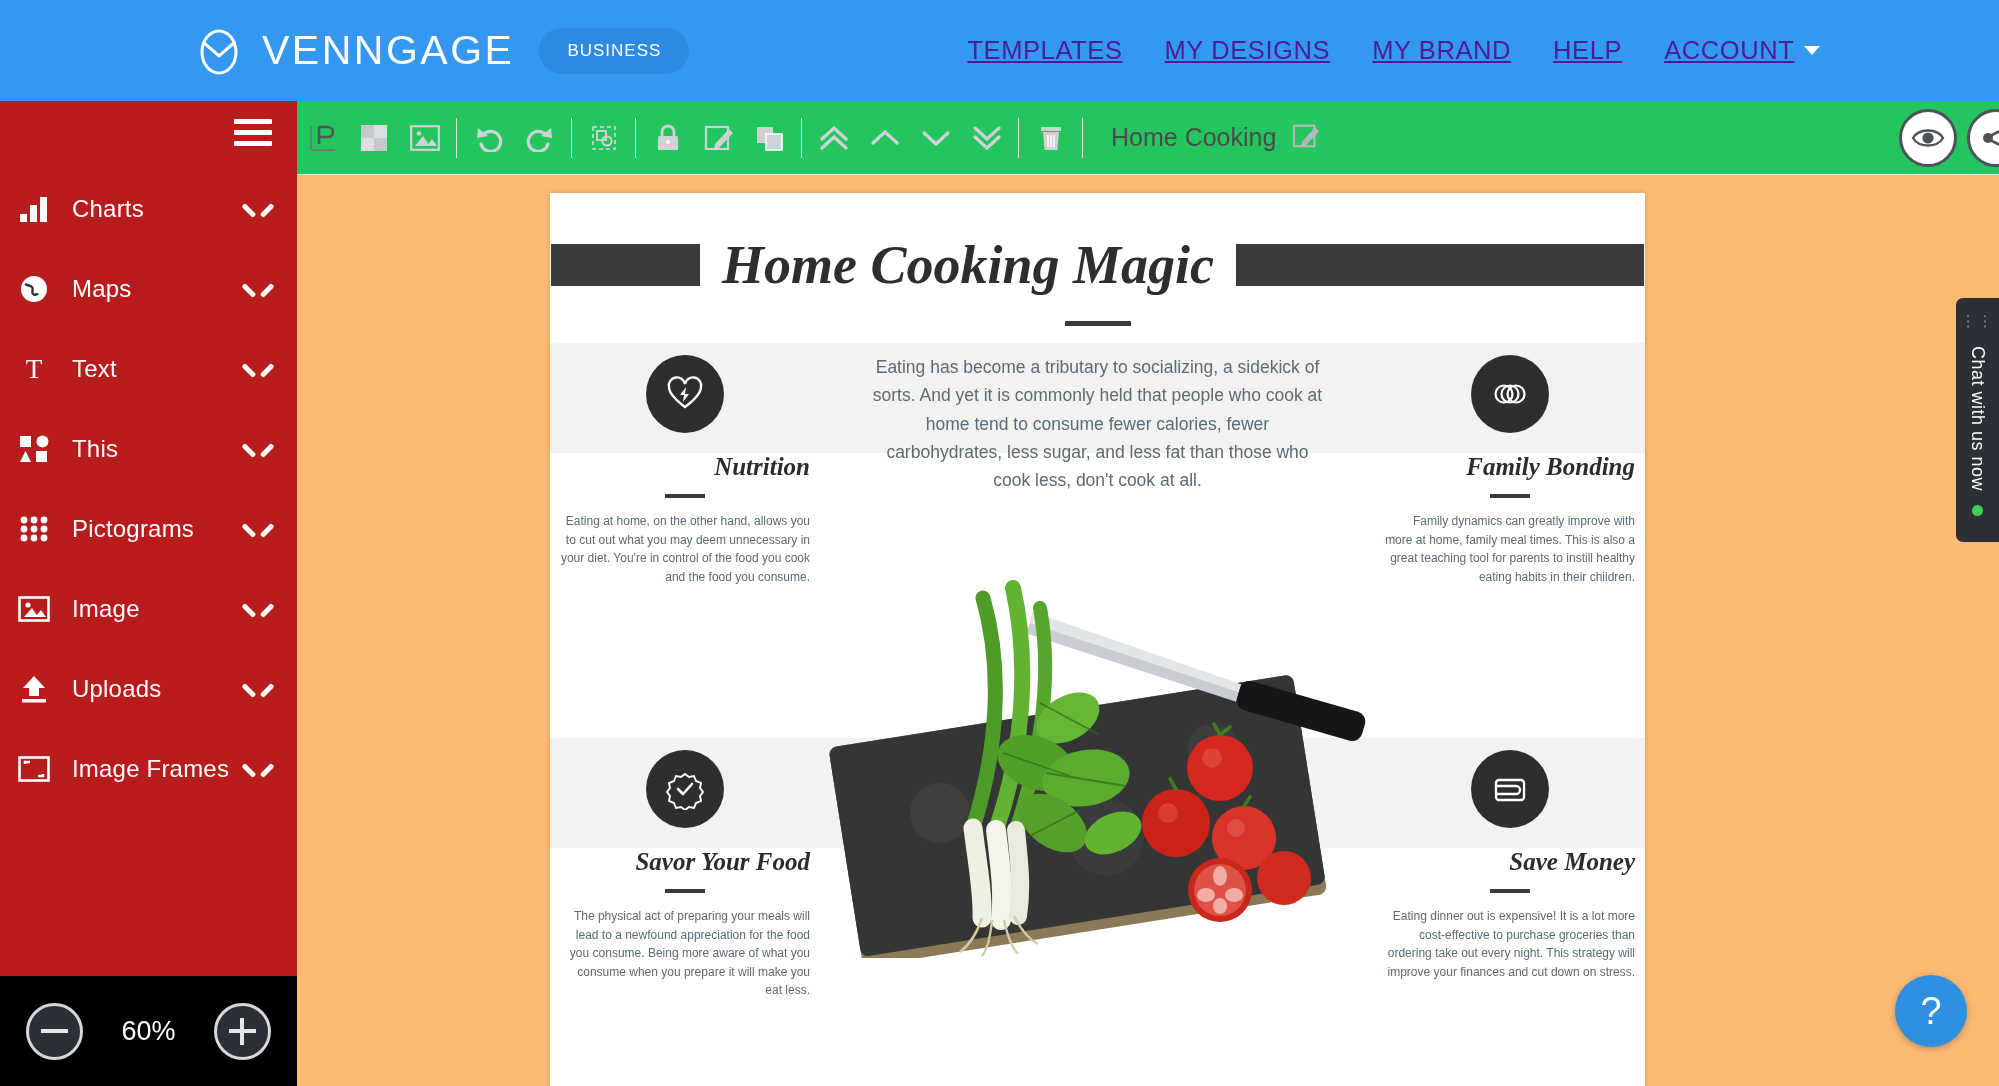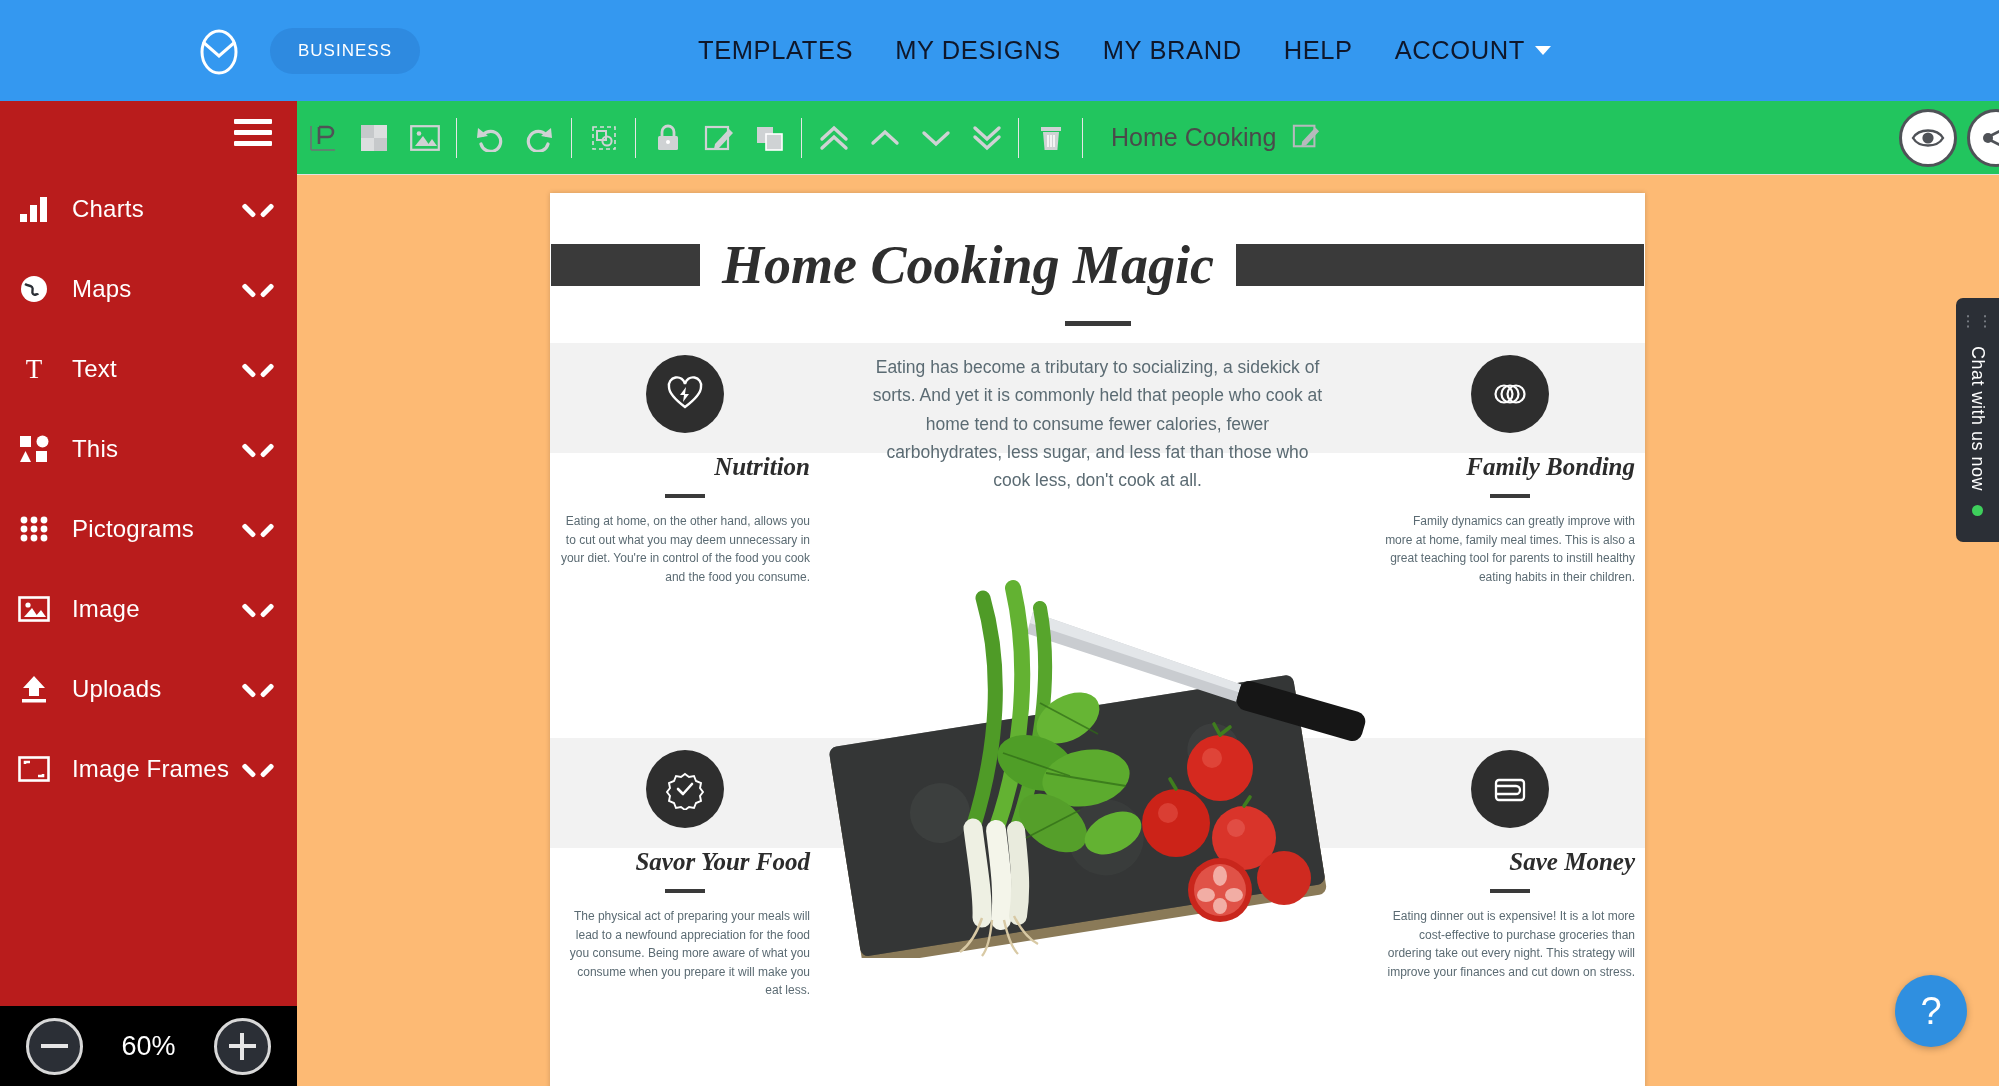--- a/index.html
+++ b/index.html
@@ -23,22 +23,22 @@
   #biz-badge {
     margin-left: 25px; background: #2e8ae0; color: #ffffff;
     border-radius: 26px; padding: 13px 28px; font-size: 17px;
     letter-spacing: 1px;
   }
   #navlinks {
     display: flex; align-items: center; gap: 42px;
     margin-left: 278px; color: #ffffff;
   }
   #navlinks .navlink {
-    font-size: 25.5px; letter-spacing: 0.6px; color: #0f172a;
-    cursor: pointer; white-space: nowrap;
+    font-size: 25.5px; letter-spacing: 0.6px; color: #4c1d95;
+    cursor: pointer; white-space: nowrap; text-decoration: underline;
   }
   #navlinks .navlink.with-caret { display: flex; align-items: center; gap: 10px; }
   .caret-down {
     width: 0; height: 0; border-left: 8px solid transparent;
     border-right: 8px solid transparent; border-top: 9px solid #ffffff;
   }
 
   
   #sidebar {
     position: absolute; top: 101px; left: 0; width: 297px; height: 985px;
@@ -69,21 +69,21 @@
     width: 26px; height: 14px; position: relative; flex: 0 0 26px;
   }
   .chev::before, .chev::after {
     content: ""; position: absolute; top: 1px; width: 16px; height: 5px;
     background: #ffffff; border-radius: 2px;
   }
   .chev::before { left: 0; transform: rotate(45deg); transform-origin: left top; }
   .chev::after  { right: 0; transform: rotate(-45deg); transform-origin: right top; }
 
   #zoombar {
-    position: absolute; bottom: 0; left: 0; width: 297px; height: 80px;
+    position: absolute; bottom: 0; left: 0; width: 297px; height: 110px;
     background: #000000; display: flex; align-items: center;
     justify-content: center; gap: 38px;
   }
   .zbtn {
     width: 57px; height: 57px; border-radius: 50%;
     border: 3px solid #d8d8d8; background: #2b2f36;
     display: flex; align-items: center; justify-content: center;
     cursor: pointer; position: relative;
   }
   .zbtn .bar-h, .zbtn .bar-v { position: absolute; background: #e6e6e6; }
@@ -209,20 +209,21 @@
 <body>
 
 <div id="topnav">
   <div id="brand">
     <span class="logo">
       <svg width="52" height="52" viewBox="0 0 52 52">
         <ellipse cx="26" cy="27" rx="17" ry="21" fill="none" stroke="#fff" stroke-width="3"></ellipse>
         <path d="M10 17 L26 31 L42 17" fill="none" stroke="#fff" stroke-width="3"></path>
       </svg>
     </span>
+    <span class="wordmark">VENNGAGE</span>
   </div>
   <div id="biz-badge">BUSINESS</div>
   <div id="navlinks">
     <span class="navlink">TEMPLATES</span>
     <span class="navlink">MY DESIGNS</span>
     <span class="navlink">MY BRAND</span>
     <span class="navlink">HELP</span>
     <span class="navlink with-caret">
       <span>ACCOUNT</span>
       <span class="caret-down"></span>

